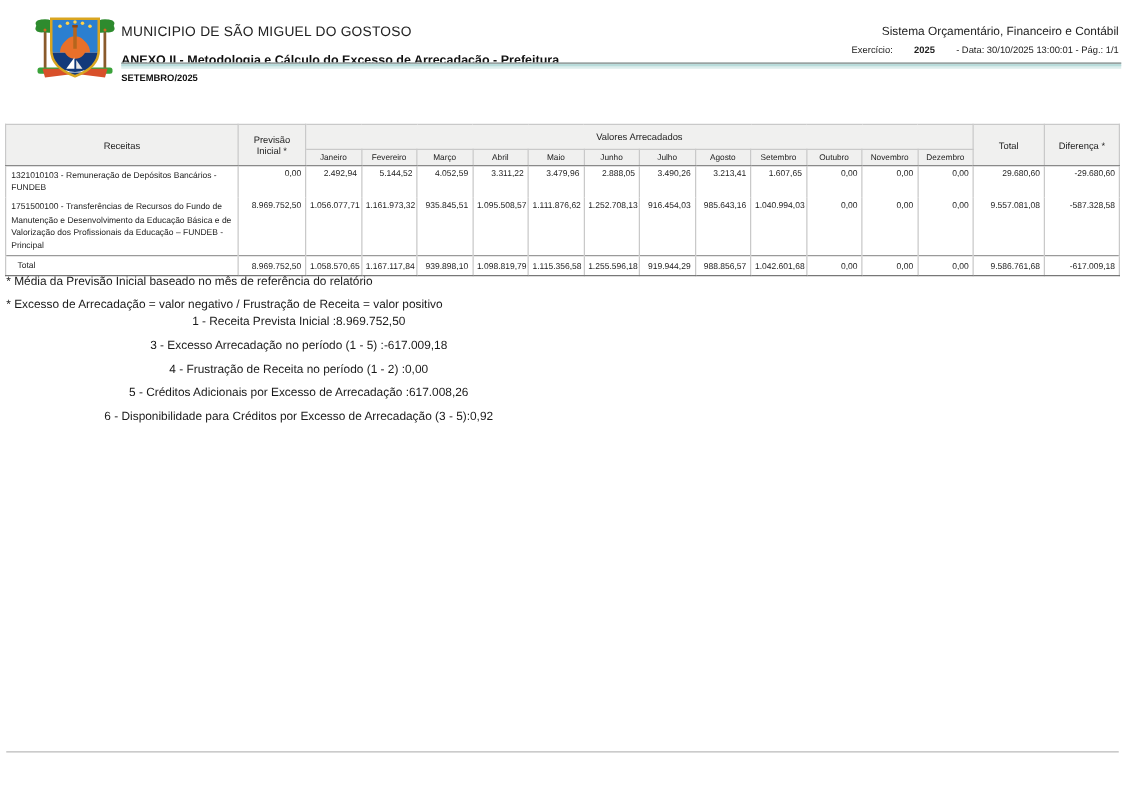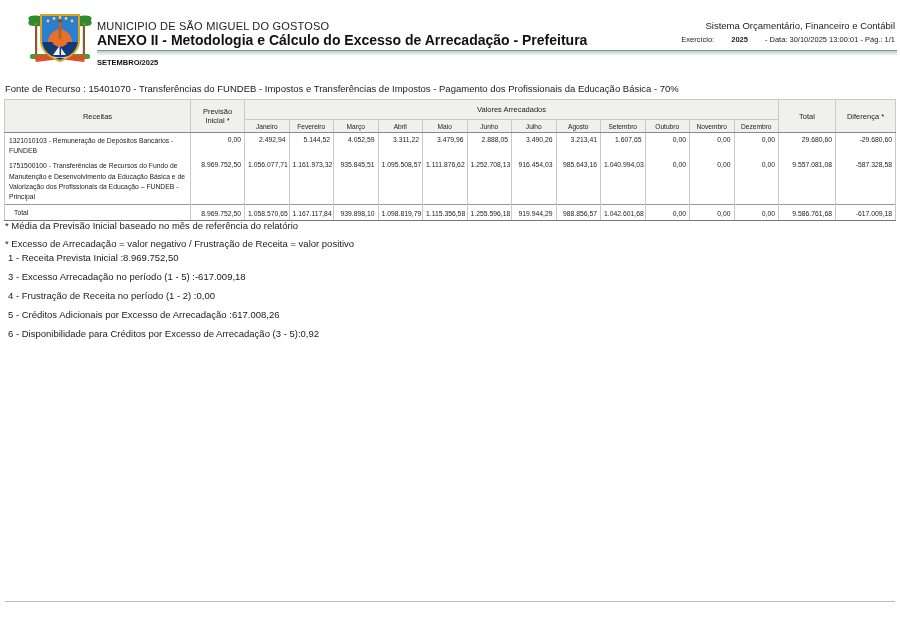--- a/index.html
+++ b/index.html
@@ -6,21 +6,21 @@
   html,body { background:#fff; }
   .page {
     position:relative; width:900px; height:608px; background:#ffffff;
     font-family:"Liberation Sans", sans-serif; color:#1a1a1a; overflow:hidden;
   }
 
   
   .logo { position:absolute; left:28px; top:8px; width:64px; height:60px; }
   .hdr-left { position:absolute; left:97px; top:20px; }
   .hdr-title { font-size:11px; letter-spacing:.2px; color:#222; }
-  .hdr-subtitle { font-size:14px; font-weight:bold; margin-top:0; color:#111; }
+  .hdr-subtitle { font-size:10px; font-weight:bold; margin-top:11px; color:#111; }
   .hdr-rule { position:absolute; left:97px; right:3px; top:50px; height:3px;
               background:#b9dcdb; border-top:1px solid #8f8f8f; box-shadow:0 2px 0 #ddeeed; }
   .hdr-period { position:absolute; left:97px; top:58px; font-size:7.5px; font-weight:bold; color:#111; }
   .hdr-right { position:absolute; right:5px; top:20px; text-align:right; }
   .hdr-system { font-size:9.5px; color:#222; }
   .hdr-meta { font-size:7.5px; margin-top:4px; color:#222; }
   .hdr-meta .b { font-weight:bold; }
   .hdr-meta span { margin-left:17px; }
   .hdr-meta span:first-child { margin-left:17px; }
 
@@ -47,21 +47,21 @@
   .tbl tbody tr.total-row td { border-top:1px solid #9a9a9a; border-bottom:1px solid #777;
                                height:16px; vertical-align:middle; }
   .tbl tbody tr.total-row td.receita { padding-left:9px; }
 
   
   .notes { position:absolute; left:5px; top:220px; }
   .note { font-size:9.5px; margin-bottom:7px; color:#1a1a1a; }
 
   
   .summary { position:absolute; left:8px; top:252px; width:462px; }
-  .sum-row { display:flex; justify-content:flex-start; align-items:baseline;
+  .sum-row { display:flex; justify-content:center; align-items:baseline;
              font-size:9.5px; margin-bottom:7.5px; line-height:11.5px; }
   .sum-label { text-align:left; }
   .sum-value { text-align:right; }
 
   
   .footer-rule { position:absolute; left:5px; right:5px; top:601px; border-top:1px solid #bbb; }
   .footer-text { position:absolute; left:8px; top:607px; font-size:7.5px; color:#999; }
 </style>
 </head>
 <body>
@@ -125,21 +125,20 @@
   <div class="hdr-rule"></div>
   <div class="hdr-period">SETEMBRO/2025</div>
 
   <div class="hdr-right">
     <div class="hdr-system">Sistema Orçamentário, Financeiro e Contábil</div>
     <div class="hdr-meta">
       <span>Exercício:</span><span class="b">2025</span><span>- Data: 30/10/2025 13:00:01 -  Pág.: 1/1</span>
     </div>
   </div>
 
-  <div class="fonte">Fonte de Recurso : 15401070 - Transferências do FUNDEB - Impostos e Transferências de Impostos - Pagamento  dos Profissionais da Educação Básica - 70%</div>
 
   <div class="tblwrap">
     <table class="tbl">
       <colgroup>
         <col style="width:186px">
           <col style="width:54px">
         <col style="width:44.5px">
           <col style="width:44.5px">
           <col style="width:44.5px">
           <col style="width:44.5px">

